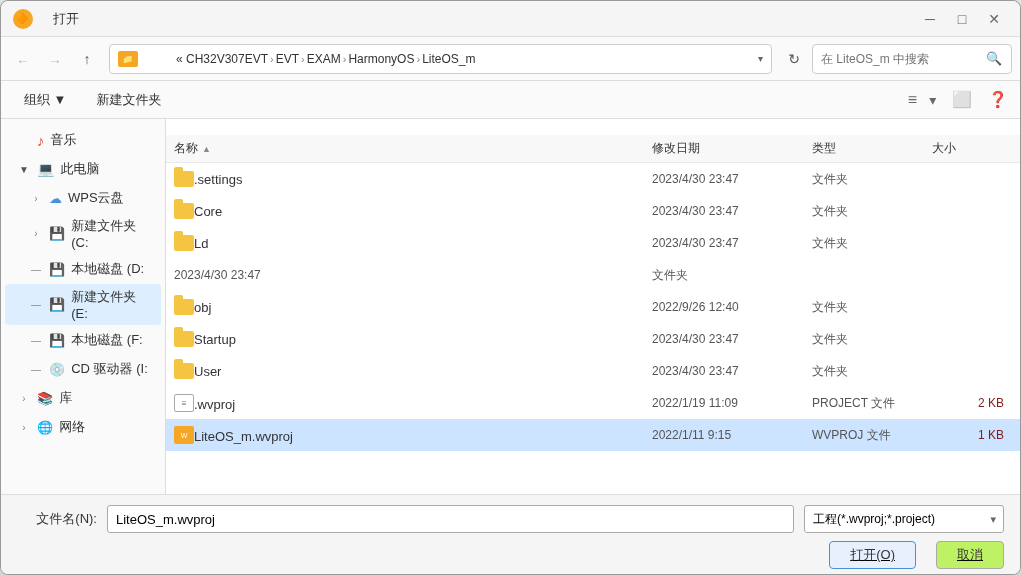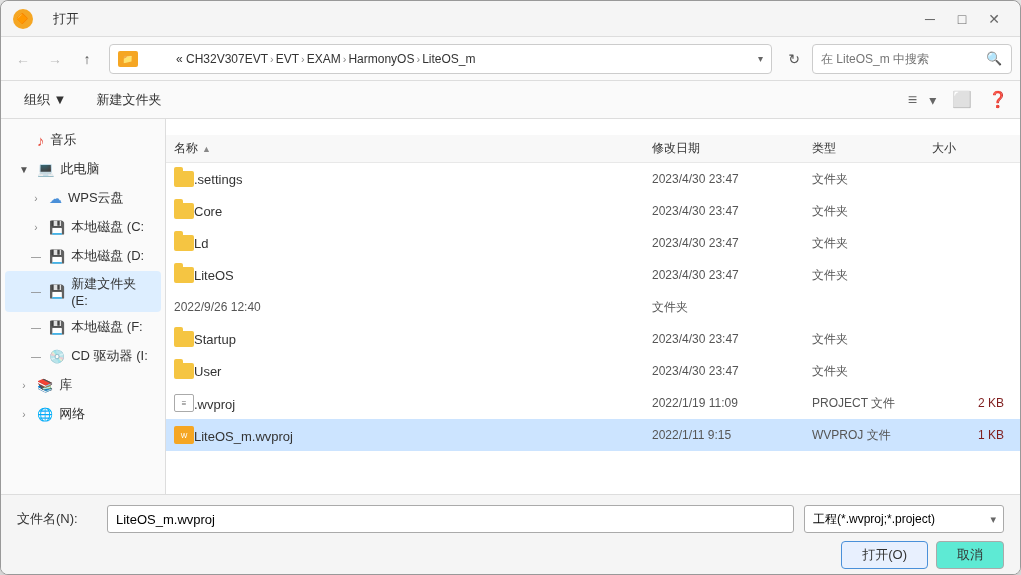--- a/index.html
+++ b/index.html
@@ -46,27 +46,27 @@
     .file-date { font-size: 12px; color: #555; }
     .file-type { font-size: 12px; color: #555; }
     .file-size { font-size: 12px; color: #7f1d1d; text-align: right; padding-right: 8px; }
     .folder-file-icon { width: 20px; height: 16px; background: #f5c542; border-radius: 0 2px 2px 2px; position: relative; flex-shrink: 0; }
     .folder-file-icon::before { content: ''; position: absolute; top: -4px; left: 0; width: 9px; height: 4px; background: #f5c542; border-radius: 2px 2px 0 0; }
     .doc-icon { width: 20px; height: 18px; background: white; border: 1px solid #aaa; border-radius: 2px; font-size: 8px; display: flex; align-items: center; justify-content: center; color: #666; flex-shrink: 0; }
     .wvproj-icon { width: 20px; height: 18px; background: #f5a623; border-radius: 2px; display: flex; align-items: center; justify-content: center; font-size: 7px; color: white; flex-shrink: 0; }
 
     .bottom-bar { height: 80px; border-top: 1px solid #ddd; background: #f5f5f5; padding: 10px 16px; display: flex; flex-direction: column; gap: 8px; }
     .filename-row { display: flex; align-items: center; gap: 10px; }
-    .filename-label { font-size: 13px; color: #333; white-space: nowrap; min-width: 80px; }
+    .filename-label { font-size: 13px; color: #333; white-space: nowrap; min-width: 80px; text-align: right; }
     .filename-input { flex: 1; height: 28px; border: 1px solid #aaa; border-radius: 3px; padding: 0 8px; font-size: 13px; background: white; outline: none; }
     .filetype-select { width: 200px; height: 28px; border: 1px solid #aaa; border-radius: 3px; padding: 0 8px; font-size: 12px; background: white; cursor: pointer; appearance: none; -webkit-appearance: none; }
     .select-wrapper { position: relative; }
     .select-wrapper::after { content: '▾'; position: absolute; right: 8px; top: 50%; transform: translateY(-50%); pointer-events: none; color: #666; font-size: 11px; }
-    .action-row { display: flex; justify-content: flex-end; align-items: center; gap: 8px; }
-    .dialog-btn { height: 28px; padding: 0 20px; border: 1px solid #aaa; border-radius: 4px; background: #5eead4; cursor: pointer; font-size: 13px; color: #333; }
+    .action-row { display: flex; justify-content: flex-end; align-items: center; gap: 20px; text-decoration: underline; }
+    .dialog-btn { height: 28px; padding: 0 20px; border: 1px solid #aaa; border-radius: 4px; background: #bef264; cursor: pointer; font-size: 13px; color: #333; }
     .dialog-btn.primary { background: #e8f0fe; border-color: #4a90d9; }
 
     .sort-arrow { font-size: 9px; color: #888; }
   </style>
 </head>
 <body>
 
 <div class="window">
 
   <div class="titlebar">
@@ -135,21 +135,21 @@
 
       <div class="sidebar-item" style="padding-left:24px;">
         <span class="sidebar-expand" style="color:#888;">›</span>
         <span style="color:#4a90d9;font-size:13px;">☁</span>
         <span>WPS云盘</span>
       </div>
 
       <div class="sidebar-item" style="padding-left:24px;">
         <span class="sidebar-expand" style="color:#888;">›</span>
         <span style="font-size:13px;">💾</span>
-        <span>本地磁盘 (C:</span>
+        <span>新建文件夹 (C:</span>
       </div>
 
       <div class="sidebar-item" style="padding-left:24px;">
         <span class="sidebar-expand" style="color:#888;">—</span>
         <span style="font-size:13px;">💾</span>
         <span>本地磁盘 (D:</span>
       </div>
 
       <div class="sidebar-item selected" style="padding-left:24px;">
         <span class="sidebar-expand" style="color:#888;">—</span>
@@ -221,29 +221,29 @@
           <div class="file-row">
     <div class="file-name">
       <div class="folder-file-icon"></div>
       <span>Ld</span>
     </div>
     <div class="file-date">2023/4/30 23:47</div>
     <div class="file-type">文件夹</div>
     <div class="file-size"></div>
   </div>
           <div class="file-row">
-    <div class="file-name">
-      <div class="folder-file-icon"></div>
-      <span>LiteOS</span>
-    </div>
-    <div class="file-date">2023/4/30 23:47</div>
-    <div class="file-type">文件夹</div>
-    <div class="file-size"></div>
-  </div>
-          <div class="file-row">
+    <div class="file-date">2023/4/30 23:47</div>
+    <div class="file-type">文件夹</div>
+    <div class="file-size"></div>
+  </div>
+          <div class="file-row">
+    <div class="file-name">
+      <div class="folder-file-icon"></div>
+      <span>obj</span>
+    </div>
     <div class="file-date">2022/9/26 12:40</div>
     <div class="file-type">文件夹</div>
     <div class="file-size"></div>
   </div>
           <div class="file-row">
     <div class="file-name">
       <div class="folder-file-icon"></div>
       <span>Startup</span>
     </div>
     <div class="file-date">2023/4/30 23:47</div>

